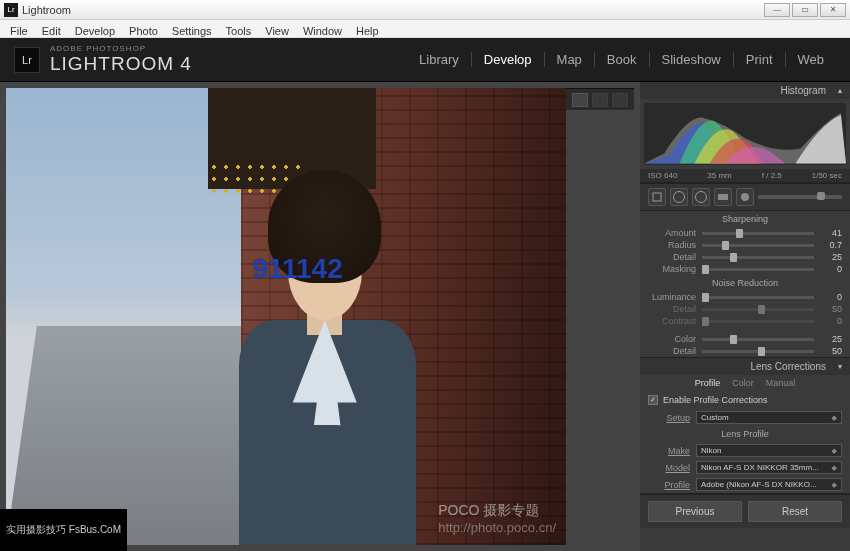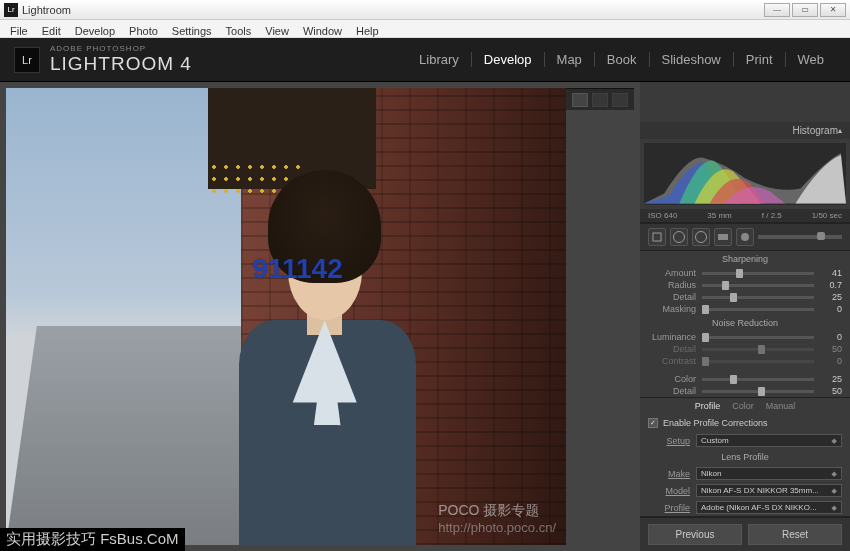--- a/index.html
+++ b/index.html
@@ -38,21 +38,21 @@
 .jacket { position: absolute; left: 8%; top: 40%; width: 72%; height: 60%; background: #3a4a58; border-radius: 20% 20% 0 0; }
 .jacket::before { content:""; position: absolute; left: 42%; top: 0; width: 16%; height: 50%; background: #d8e0e8; clip-path: polygon(50% 0,100% 100%,0 100%); }
 .arms { position: absolute; left: 18%; top: 68%; width: 50%; height: 28%; background: #3a4a58; border-radius: 40%; }
 .overlay-text { position: absolute; left: 44%; top: 36%; font-size: 28px; font-weight: bold; color: #2040b0; text-shadow: 0 0 2px rgba(0,0,0,.3); }
 .watermark { position: absolute; right: 10px; bottom: 10px; font-size: 14px; color: rgba(220,220,220,.6); }
 .watermark-url { font-size: 13px; color: rgba(200,200,200,.5); }
 .filmstrip { height: 22px; background: #2a2a2a; border-top: 1px solid #111; display: flex; align-items: center; padding: 0 6px; gap: 4px; }
 .fs-btn { width: 16px; height: 14px; background: #444; border: 1px solid #555; }
 .right-panel { width: 210px; background: #3a3a3a; display: flex; flex-direction: column; overflow: hidden; }
 .panel-section { border-bottom: 1px solid #222; }
-.panel-header { font-size: 10px; color: #bbb; padding: 3px 8px; text-align: right; background: #333; display: flex; justify-content: flex-end; align-items: center; gap: 0; margin-top: 40px; }
+.panel-header { font-size: 10px; color: #bbb; padding: 3px 8px; text-align: right; background: #333; display: flex; justify-content: flex-end; align-items: center; gap: 12px; }
 .histogram { height: 62px; background: #2a2a2a; position: relative; margin: 4px; }
 .histo-curve { position: absolute; inset: 0; }
 .histo-info { display: flex; justify-content: space-between; padding: 2px 8px; font-size: 8px; color: #999; background: #2e2e2e; }
 .tool-row { display: flex; gap: 4px; padding: 4px 8px; align-items: center; background: #333; border-top: 1px solid #222; border-bottom: 1px solid #222; }
 .tool-icon { width: 18px; height: 18px; border: 1px solid #555; background: #3a3a3a; border-radius: 2px; display: flex; align-items: center; justify-content: center; }
 .tool-icon.circle::after { content:""; width: 10px; height: 10px; border: 1px solid #999; border-radius: 50%; }
 .tool-slider { flex: 1; height: 4px; background: #555; position: relative; }
 .tool-slider::after { content:""; position: absolute; right: 20%; top: -3px; width: 8px; height: 8px; background: #888; border-radius: 2px; }
 .sub-header { font-size: 9px; color: #aaa; text-align: center; padding: 3px 0; }
 .slider-row { display: flex; align-items: center; padding: 1px 8px; gap: 6px; font-size: 9px; color: #999; }
@@ -64,21 +64,21 @@
 .tabs { display: flex; gap: 12px; padding: 3px 8px; font-size: 9px; color: #888; justify-content: center; }
 .tabs .active { color: #ddd; }
 .check-row { display: flex; align-items: center; gap: 5px; padding: 4px 8px; font-size: 9px; color: #ccc; }
 .checkbox { width: 10px; height: 10px; background: #555; border: 1px solid #777; display: flex; align-items: center; justify-content: center; font-size: 7px; color: #ddd; }
 .setup-row { display: flex; align-items: center; gap: 6px; padding: 2px 8px; font-size: 9px; color: #999; }
 .setup-label { width: 42px; text-align: right; text-decoration: underline; }
 .dropdown { flex: 1; background: #2a2a2a; border: 1px solid #555; padding: 1px 4px; font-size: 8px; color: #ccc; display: flex; justify-content: space-between; align-items: center; }
 .dd-arrow { font-size: 7px; color: #888; }
 .btn-row { display: flex; gap: 6px; padding: 6px 8px; background: #333; border-top: 1px solid #222; }
 .panel-btn { flex: 1; background: #4a4a4a; border: 1px solid #555; color: #ccc; font-size: 10px; padding: 4px 0; text-align: center; }
-.bottom-tag { position: absolute; left: 0; bottom: 0; background: #000; color: #ccc; font-size: 15px; padding: 2px 6px; }
+.bottom-tag { position: absolute; left: 0; bottom: 0; background: #000; color: #ccc; font-size: 10px; padding: 14px 6px; }
 .tri { font-size: 8px; }
 </style>
 </head>
 <body>
 
 <div class="titlebar">
   <div class="titlebar-icon">Lr</div>
   <div class="titlebar-text">Lightroom</div>
   <div class="win-btns">
     <div class="win-btn">—</div>
@@ -263,20 +263,24 @@
     <div class="slider-label">Detail</div>
     <div class="slider-track">
                 <div class="slider-thumb" style="left:50%"></div>
               </div>
     <div class="slider-val">50</div>
   </div>
           </div>
       </div>
 
       <div class="panel-section">
+        <div class="panel-header">
+            <span>Lens Corrections</span> 
+            <span class="tri">▾</span>
+          </div>
         <div class="tabs">
           <span class="active">Profile</span>
           <span>Color</span>
           <span>Manual</span>
         </div>
         <div class="check-row">
           <div class="checkbox">✓</div>
           <span>Enable Profile Corrections</span>
         </div>
         <div class="setup-row">

